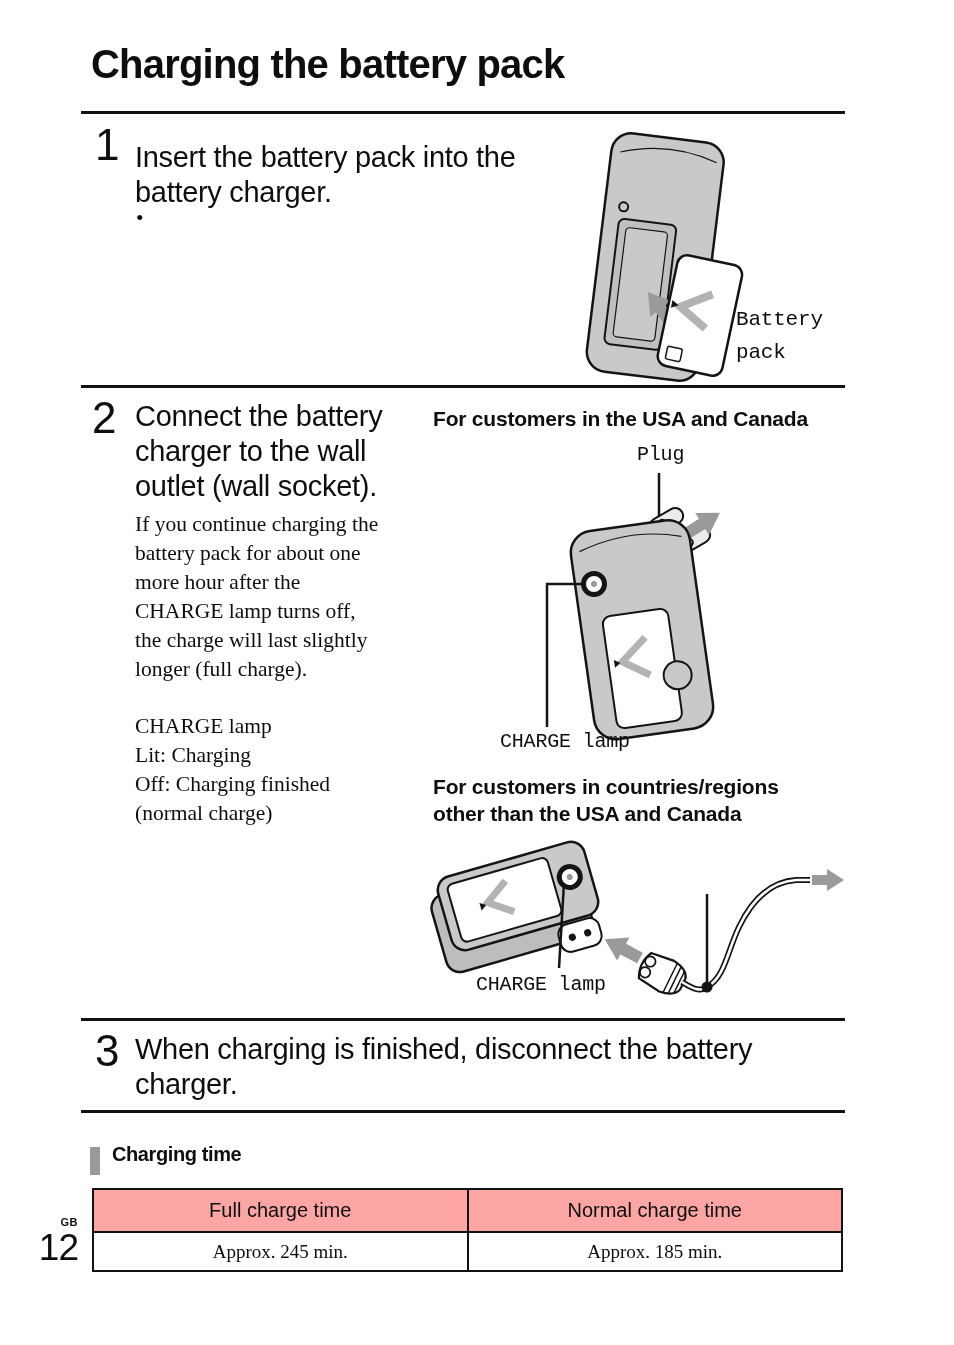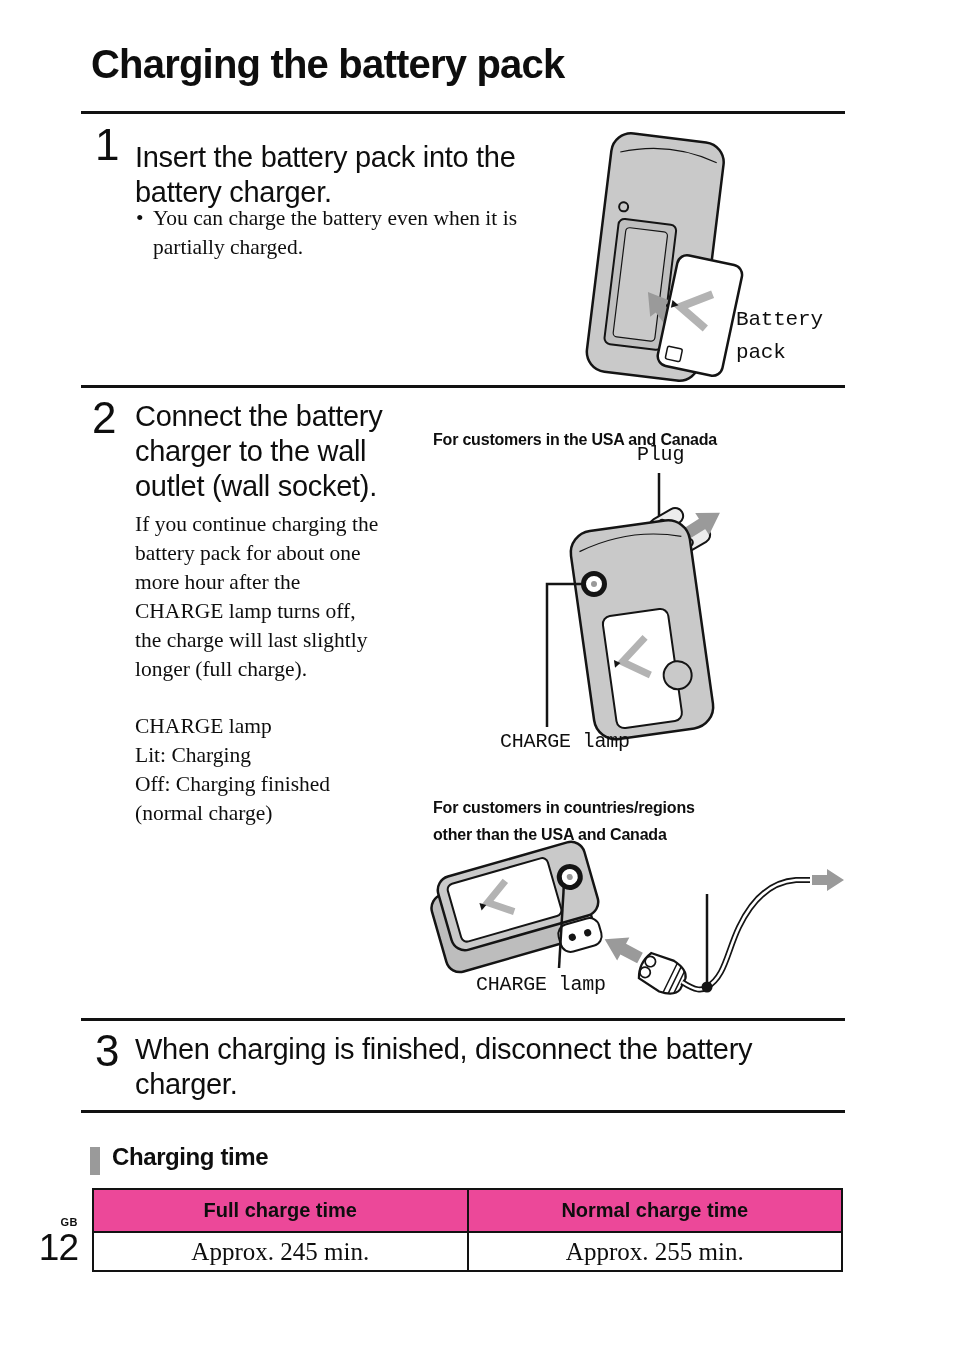--- a/index.html
+++ b/index.html
@@ -6,44 +6,43 @@
   .page {
     position:relative; width:954px; height:1345px; background:#ffffff;
     font-family:"Liberation Sans", sans-serif; color:#0e0e0e; overflow:hidden;padding-left:7px;
   }
   .abs { position:absolute; }
   .rule { position:absolute; left:81px; width:764px; height:3px; background:#121212; }
   .title { left:91px; top:42px; font-size:40px; font-weight:bold; letter-spacing:-0.8px; white-space:nowrap; }
   .stepnum { font-size:44px; font-weight:400; letter-spacing:-1px; }
   .stepheading { font-size:29px; line-height:35px; letter-spacing:-0.3px; white-space:nowrap; }
   .serif { font-family:"Liberation Serif", serif; font-size:21.5px; line-height:29px; white-space:nowrap; }
-  .figtitle { font-size:16px; font-weight:bold; line-height:27px; letter-spacing:-0.2px; white-space:nowrap;margin-top:21px; }
+  .figtitle { font-size:21px; font-weight:bold; line-height:27px; letter-spacing:-0.2px; white-space:nowrap; }
   .figlabel { font-size:20px; line-height:27px; letter-spacing:-0.2px; white-space:nowrap;font-family:Liberation Mono, monospace; }
   .sectionbar { left:90px; top:1147px; width:10px; height:28px; background:#9a9a9a; }
-  .sectiontitle { left:112px; top:1143px; font-size:24px; font-weight:bold; letter-spacing:-0.4px; }
+  .sectiontitle { left:112px; top:1143px; font-size:20px; font-weight:bold; letter-spacing:-0.4px; }
   table.timing { position:absolute; left:92px; top:1188px; width:751px; border-collapse:collapse; table-layout:fixed; }
   table.timing th, table.timing td { border:2.5px solid #121212; text-align:center; padding:0; }
-  table.timing th { background:#ec4899; font-weight:700; font-size:20px; height:41px; font-family:"Liberation Sans",sans-serif; }
-  table.timing td { font-family:"Liberation Serif",serif; font-size:25px; height:37px; }
+  table.timing th { background:#fca5a5; font-weight:400; font-size:20px; height:41px; font-family:"Liberation Sans",sans-serif; }
+  table.timing td { font-family:"Liberation Serif",serif; font-size:19px; height:37px; }
   .gb { left:20px; top:1216px; width:58px; text-align:right; font-size:11px; font-weight:bold; letter-spacing:0.5px; }
   .pagenum { left:14px; top:1227px; width:64px; text-align:right; font-size:37px; letter-spacing:-1px; }
   svg { position:absolute; overflow:visible; }
 </style>
 </head>
 <body>
 
 <div class="page">
 
   <div class="abs title">Charging the battery pack</div>
   <div class="rule" style="top:111px"></div>
 
   <div class="abs stepnum" style="left:95px; top:120px">1</div>
   <div class="abs stepheading" style="left:135px; top:140px">Insert the battery pack into the<br>battery charger.</div>
   <div class="abs serif" style="left:136px; top:204px">•</div>
-  <div class="abs serif" style="left:153px; top:204px">You can charge the battery even when it is<br>partially charged.</div>
 
   <svg style="left:575px; top:125px" width="280" height="265" viewBox="0 0 280 265">
     <g transform="rotate(7 80 130)">
       <rect x="24" y="12" width="113" height="240" rx="20" fill="#c9c9c9" stroke="#141414" stroke-width="2.5"></rect>
       <path d="M33,32 Q82,15 130,31" fill="none" stroke="#141414" stroke-width="1.2"></path>
       <circle cx="43" cy="86" r="4.5" fill="none" stroke="#141414" stroke-width="2"></circle>
       <rect x="40" y="98" width="58" height="126" rx="6" fill="#bfbfbf" stroke="#141414" stroke-width="2"></rect>
       <rect x="48" y="106" width="42" height="110" rx="4" fill="#c9c9c9" stroke="#141414" stroke-width="1.2"></rect>
     </g>
     <polygon points="0,-6 19,-6 19,-13 40,0 19,13 19,6 0,6" transform="translate(97,199) rotate(-127)" fill="#9a9a9a"></polygon>
@@ -137,21 +136,21 @@
   <div class="abs sectiontitle">Charging time</div>
 
   <table class="timing">
     <tbody>
         <tr>
       <th>Full charge time</th>
       <th>Normal charge time</th>
     </tr>
     <tr>
       <td>Approx. 245 min.</td>
-      <td>Approx. 255 min.</td>
+      <td>Approx. 185 min.</td>
     </tr>
   </tbody>
     </table>
 
   <div class="abs gb">GB</div>
   <div class="abs pagenum">12</div>
 
 </div>
 
 </body></html>

